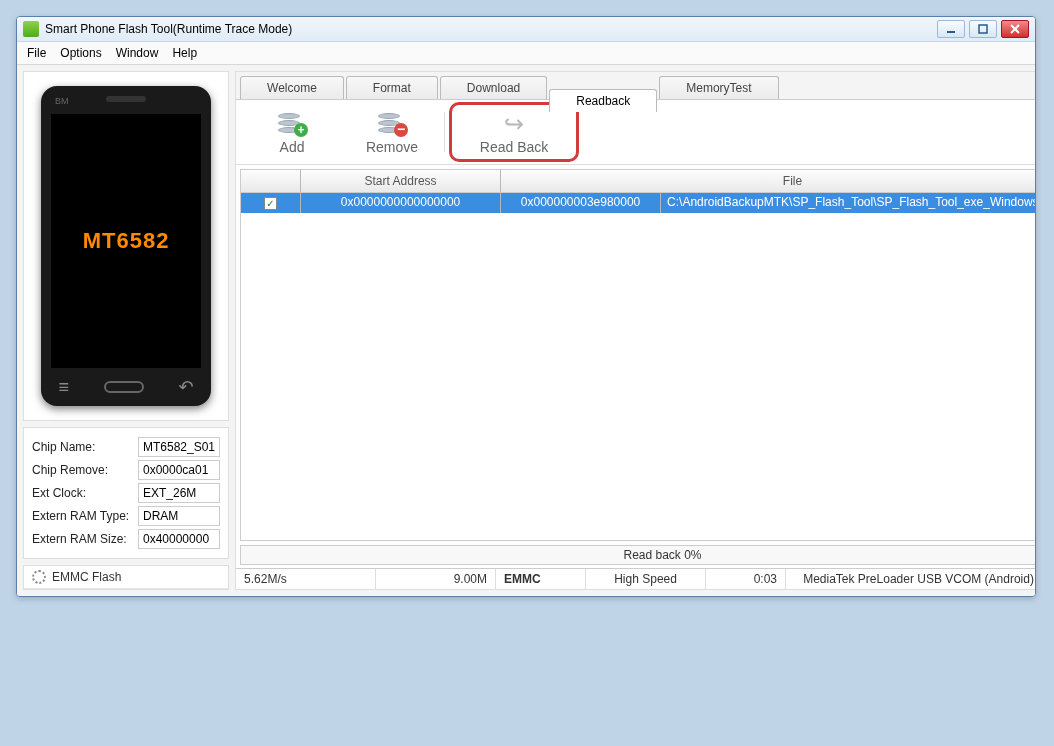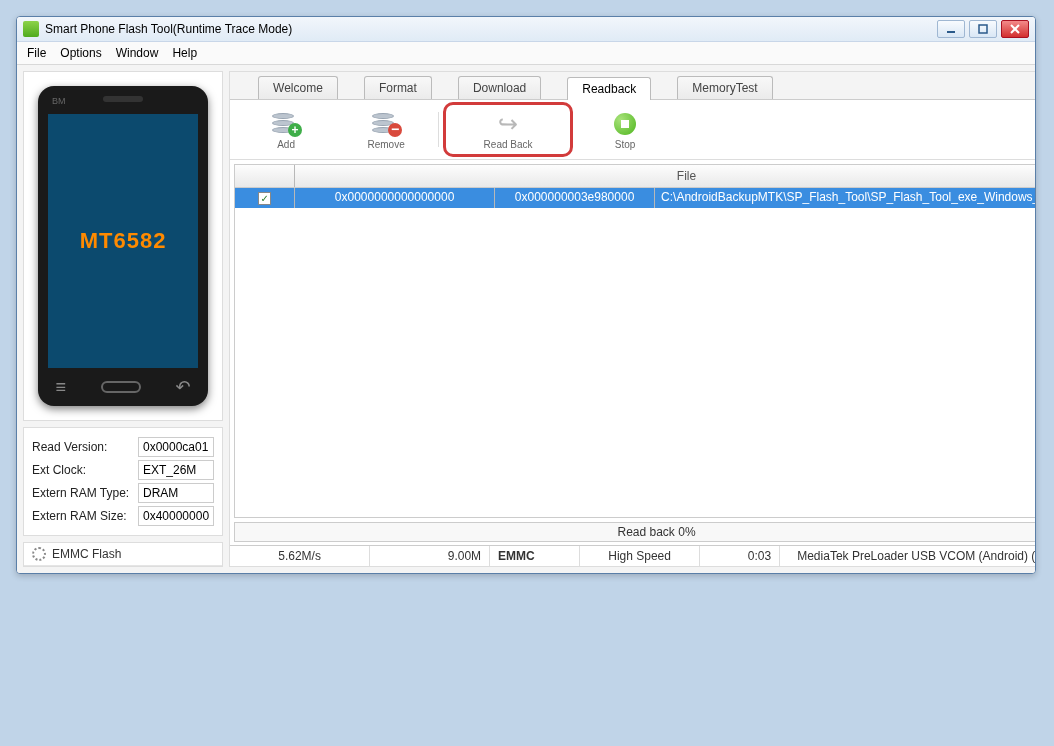--- a/index.html
+++ b/index.html
@@ -11,42 +11,42 @@
 .winbtns { display: flex; gap: 4px; }
 .winbtn { width: 28px; height: 18px; border: 1px solid #9fb7d2; border-radius: 2px; background: linear-gradient(#f8fbfe,#d9e7f5); display:flex; align-items:center; justify-content:center; cursor:pointer; }
 .winbtn.close { background: linear-gradient(#f38a8a,#d22f2f); border-color:#a12; }
 .winbtn svg { width:10px; height:10px; }
 .menubar { display:flex; gap:14px; padding: 4px 10px; border-bottom:1px solid #d8d8d8; background:#fafafa; }
 .menubar span { cursor:pointer; }
 .client { display:flex; padding:6px; gap:6px; background:#f4f4f4; }
 .left { width:230px; display:flex; flex-direction:column; gap:6px; }
 .phone { background:#fff; border:1px solid #ddd; padding:10px; display:flex; justify-content:center; align-items:center; height:350px; }
 .device { width:170px; height:320px; background:#1a1a1a; border-radius:16px; padding:28px 10px 38px 10px; position:relative; box-shadow:0 3px 8px rgba(0,0,0,0.5); }
-.device-screen { background:#0c4a6e; width:100%; height:100%; display:flex; align-items:center; justify-content:center; color:#ff8a00; font-weight:bold; font-size:22px; font-family:Arial,sans-serif; letter-spacing:1px; }
+.device-screen { background:#000000; width:100%; height:100%; display:flex; align-items:center; justify-content:center; color:#ff8a00; font-weight:bold; font-size:22px; font-family:Arial,sans-serif; letter-spacing:1px; }
 .device-earpiece { position:absolute; top:10px; left:50%; transform:translateX(-50%); width:40px; height:6px; background:#333; border-radius:3px; }
 .device-bm { position:absolute; top:10px; left:14px; color:#666; font-size:9px; }
 .device-btns { position:absolute; bottom:8px; left:0; right:0; display:flex; justify-content:space-around; align-items:center; }
 .nav-home { width:40px; height:12px; border:2px solid #666; border-radius:6px; }
 .nav-icon { color:#888; font-size:18px; }
 .panel { background:#fff; border:1px solid #ddd; }
 .panel-title { display:flex; align-items:center; gap:6px; padding:4px 8px; border-bottom:1px solid #e5e5e5; font-size:12px; color:#333; }
 .chip-icon { width:14px; height:14px; background:#5a9f3a; border-radius:2px; }
 .gear-icon { width:14px; height:14px; border:2px dotted #888; border-radius:50%; position:relative; }
 .info-table { width:100%; padding:6px 8px; }
 .info-row { display:flex; align-items:center; margin:3px 0; }
 .info-label { width:106px; color:#222; font-size:12px; }
 .info-value { flex:1; border:1px solid #ccc; padding:2px 4px; font-size:12px; background:#fff; height:20px; line-height:15px; }
 .right { flex:1; display:flex; flex-direction:column; background:#fff; border:1px solid #ddd; }
 .tabs { display:flex; padding:4px 4px 0 4px; background:#f4f4f4; border-bottom:1px solid #ccc; }
-.tab { padding:4px 14px; border:1px solid #bbb; border-bottom:none; background:linear-gradient(#f8f8f8,#ebebeb); margin-right:2px; border-top-left-radius:3px; border-top-right-radius:3px; cursor:pointer; color:#444;margin-left:24px; }
-.tab.active { background:#fff; position:relative; top:1px; color:#000; }
+.tab { padding:4px 26px; border:1px solid #bbb; border-bottom:none; background:linear-gradient(#f8f8f8,#ebebeb); margin-right:2px; border-top-left-radius:3px; border-top-right-radius:3px; cursor:pointer; color:#444; }
+.tab.active { background:#fff; position:relative; top:13px; color:#000; }
 .toolbar { display:flex; align-items:center; padding:8px 6px; border-bottom:1px solid #ddd; background:#fff; }
 .tbtn { width:100px; text-align:center; cursor:pointer; color:#555; }
 .tbtn-icon { display:flex; justify-content:center; height:30px; align-items:center; }
-.tbtn-label { font-size:10px; color:#666; }
+.tbtn-label { font-size:14px; color:#666; }
 .db-icon { position:relative; width:28px; height:22px; }
 .db-stack { width:22px; height:6px; background:#bcc5cf; border-radius:50%; margin-bottom:1px; border:1px solid #9aa6b3; }
 .db-plus { position:absolute; bottom:-2px; right:-2px; width:14px; height:14px; background:#3fae49; border-radius:50%; color:#fff; font-size:12px; font-weight:bold; line-height:14px; text-align:center; }
 .db-minus { position:absolute; bottom:-2px; right:-2px; width:14px; height:14px; background:#d94a3d; border-radius:50%; color:#fff; font-size:14px; font-weight:bold; line-height:12px; text-align:center; }
 .read-back-wrap { border:3px solid #d23b3b; border-radius:10px; padding:4px 12px; margin:-6px 2px; }
 .arrow-icon { color:#b8b8b8; font-size:24px; transform:scaleX(-1); }
 .stop-icon { width:22px; height:22px; border-radius:50%; background:radial-gradient(circle at 30% 30%,#a8e27a,#4fb61f); position:relative; }
 .stop-icon::after { content:""; position:absolute; top:7px; left:7px; width:8px; height:8px; background:#fff; }
 .grid { flex:1; margin:4px; border:1px solid #ccc; background:#fff; display:flex; flex-direction:column; }
 .grid-head { display:flex; background:linear-gradient(#fdfdfd,#e9e9e9); border-bottom:1px solid #ccc; }
@@ -111,21 +111,25 @@
             <span class="nav-icon">≡</span>
             <div class="nav-home"></div>
             <span class="nav-icon">↶</span>
           </div>
         </div>
       </div>
 
       <div class="panel">
         <div class="info-table">
           <div class="info-row">
-              <div class="info-label">Read Version:</div>
+              <div class="info-label">Chip Name:</div>
+              <div class="info-value">MT6582_S01</div>
+            </div>
+          <div class="info-row">
+              <div class="info-label">Chip Remove:</div>
               <div class="info-value">0x0000ca01</div>
             </div>
           <div class="info-row">
               <div class="info-label">Ext Clock:</div>
               <div class="info-value">EXT_26M</div>
             </div>
           <div class="info-row">
               <div class="info-label">Extern RAM Type:</div>
               <div class="info-value">DRAM</div>
             </div>
@@ -178,50 +182,45 @@
         </div>
         <div class="sep"></div>
         <div class="read-back-wrap">
           <div class="tbtn">
             <div class="tbtn-icon">
                 <span class="arrow-icon">↩</span>
               </div>
             <div class="tbtn-label">Read Back</div>
           </div>
         </div>
-        <div class="tbtn">
-          <div class="tbtn-icon">
-              <div class="stop-icon"></div>
-            </div>
-          <div class="tbtn-label">Stop</div>
-        </div>
       </div>
 
       <div class="grid">
         <div class="grid-head">
           <div class="col-chk"></div>
+          <div class="col-addr">Start Address</div>
           <div class="col-file">File</div>
         </div>
         <div class="grid-row">
           <div class="col-chk">
               <span class="chk">✓</span>
             </div>
           <div class="col-addr">0x0000000000000000</div>
           <div class="col-len">0x000000003e980000</div>
           <div class="col-file">C:\AndroidBackupMTK\SP_Flash_Tool\SP_Flash_Tool_exe_Windows_v5.1...</div>
         </div>
         <div style="flex:1"></div>
       </div>
 
       <div class="progress-bar">
         <span>Read back 0%</span>
       </div>
 
       <div class="status">
-        <div class="sp" style="width:140px;text-align:center">5.62M/s</div>
+        <div class="sp" style="width:140px;text-align:left">5.62M/s</div>
         <div class="sp" style="width:120px;text-align:right">9.00M</div>
         <div class="sp" style="width:90px;text-align:left;font-weight:bold">EMMC</div>
         <div class="sp" style="width:120px;text-align:center">High Speed</div>
         <div class="sp" style="width:80px;text-align:right">0:03</div>
         <div class="fill">MediaTek PreLoader USB VCOM (Android) (COM3)</div>
       </div>
     </div>
   </div>
 </div>
 

